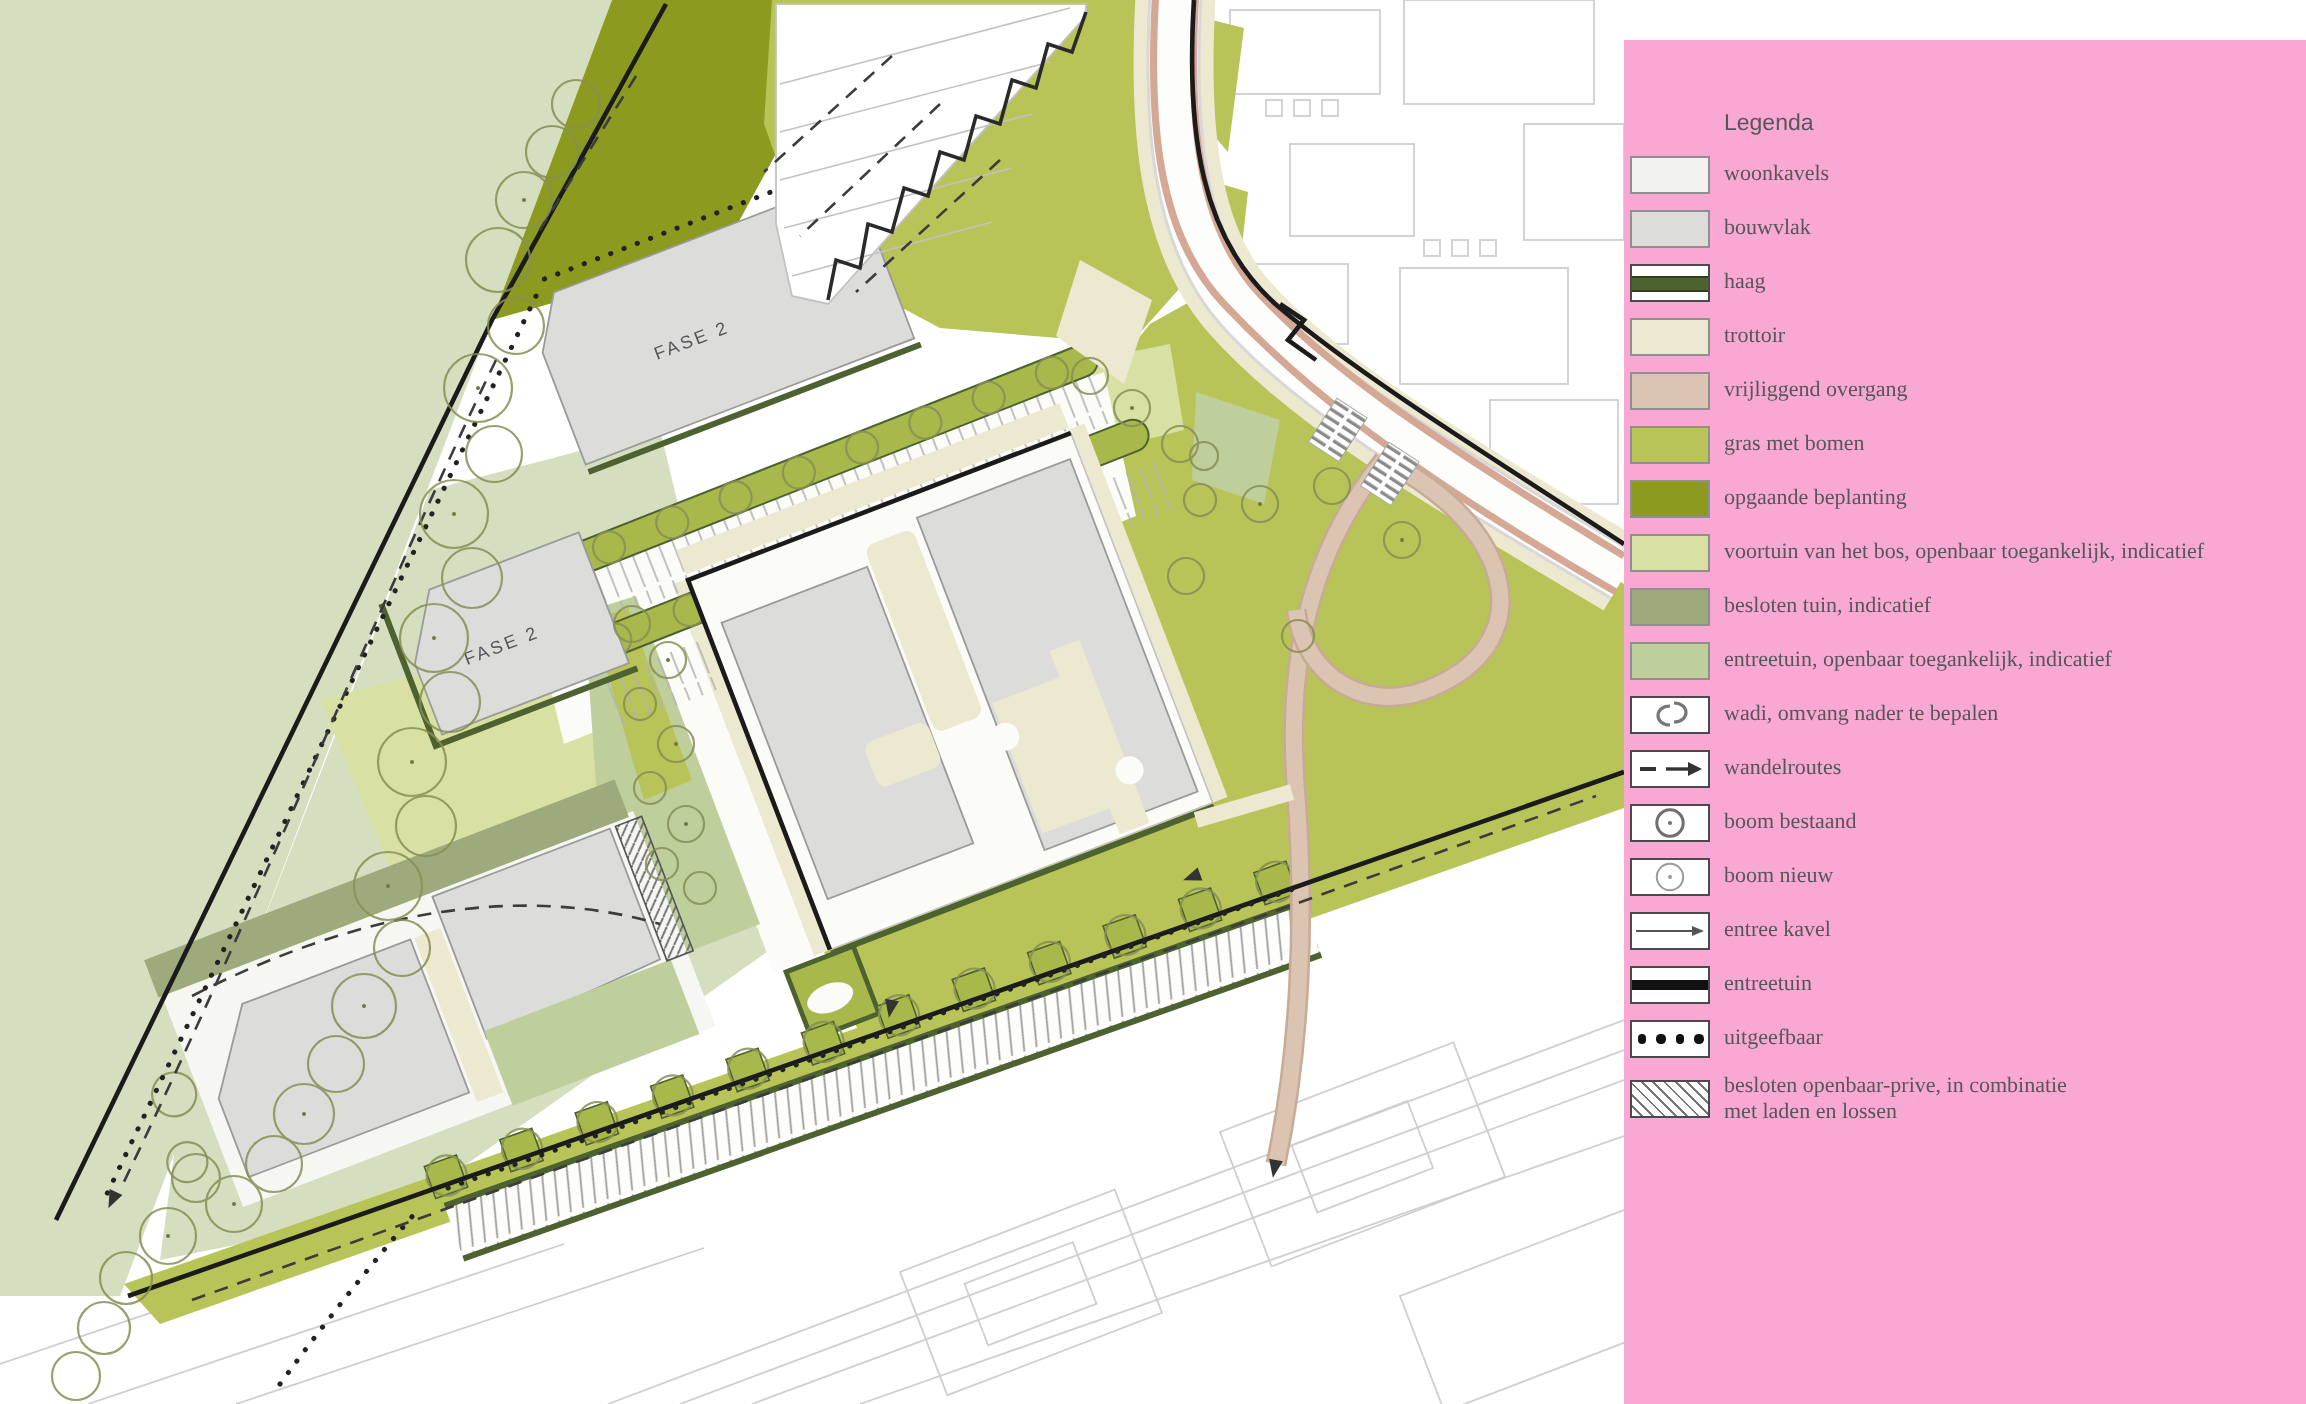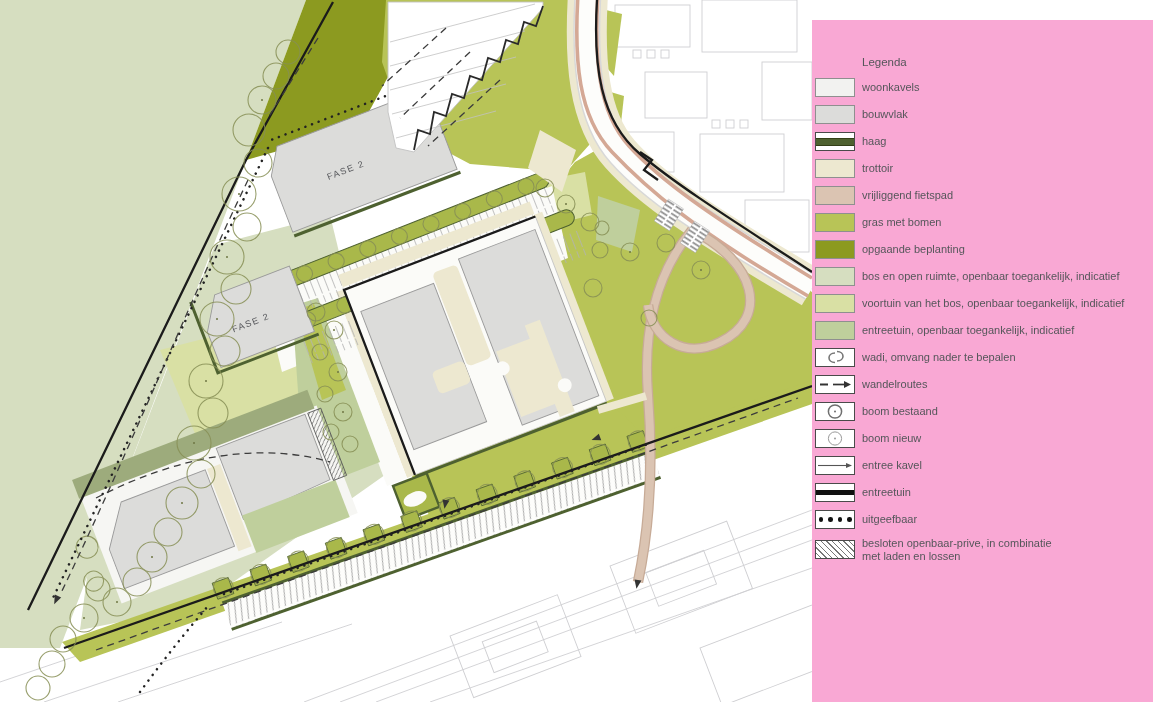--- a/index.html
+++ b/index.html
@@ -22,21 +22,21 @@
   .dash{stroke:#3c3c3c;stroke-width:1.3;stroke-dasharray:7 5;fill:none;}
   .tree{fill:none;stroke:#878f55;stroke-width:1.1;opacity:.85;}
   .tdot{fill:#6f7745;}
   .ctx{fill:none;stroke:#cfcfd2;stroke-width:.9;}
   .faselbl{font:9px "Liberation Sans",sans-serif;letter-spacing:1.5px;fill:#55565a;}
   .arrow{fill:#333;}
   
   #legend{position:absolute;left:812px;top:0;width:341px;height:702px;background:#f9a8d4;
           box-sizing:border-box;padding:36px 4px 0 3px;color:#55565a;font-size:11px;margin-top:20px;}
   #legend .ltitle{margin:0 0 10px 47px;font-size:11.5px;font-weight:normal;}
-  .lrow{display:flex;align-items:center;margin-bottom:8px;min-height:19px;}
+  .lrow{display:flex;align-items:center;margin-bottom:8px;min-height:19px;font-family:Liberation Serif, serif;}
   .sw{width:40px;height:19px;box-sizing:border-box;border:1px solid #8f8f8f;flex:none;
       display:flex;align-items:center;justify-content:center;background:#fff;}
   .sw.sym{border-color:#4a4a4a;}
   .sw .haagbar{width:100%;height:6px;background:#4e6130;border-top:1px solid #333f17;border-bottom:1px solid #333f17;}
   .sw .pgbar{width:100%;height:5px;background:#111;}
   .sw .dots{display:flex;gap:5px;}
   .sw .dots i{width:4.5px;height:4.5px;border-radius:50%;background:#111;display:block;}
   .sw.hatch{background:repeating-linear-gradient(45deg,#ffffff 0 3px,#777 3px 4px);}
   .ltext{margin-left:7px;line-height:12.5px;}
 </style>
@@ -395,37 +395,37 @@
           <span class="haagbar"></span>
         </span>
     <span class="ltext">haag</span>
   </div>
   <div class="lrow">
     <span class="sw" style="background-color: rgb(237, 232, 208);"></span>
     <span class="ltext">trottoir</span>
   </div>
   <div class="lrow">
     <span class="sw" style="background-color: rgb(219, 196, 178);"></span>
-    <span class="ltext">vrijliggend fietspad</span>
+    <span class="ltext">vrijliggend overgang</span>
   </div>
   <div class="lrow">
     <span class="sw" style="background-color: rgb(184, 196, 87);"></span>
     <span class="ltext">gras met bomen</span>
   </div>
   <div class="lrow">
     <span class="sw" style="background-color: rgb(140, 154, 32);"></span>
     <span class="ltext">opgaande beplanting</span>
   </div>
   <div class="lrow">
-    <span class="sw" style="background-color: rgb(214, 222, 192);"></span>
-    <span class="ltext">bos en open ruimte, openbaar toegankelijk, indicatief</span>
-  </div>
-  <div class="lrow">
     <span class="sw" style="background-color: rgb(217, 224, 164);"></span>
     <span class="ltext">voortuin van het bos, openbaar toegankelijk, indicatief</span>
+  </div>
+  <div class="lrow">
+    <span class="sw" style="background-color: rgb(157, 171, 124);"></span>
+    <span class="ltext">besloten tuin, indicatief</span>
   </div>
   <div class="lrow">
     <span class="sw" style="background-color: rgb(191, 207, 156);"></span>
     <span class="ltext">entreetuin, openbaar toegankelijk,  indicatief</span>
   </div>
   <div class="lrow">
     <span class="sw sym">
       <svg width="38" height="17" viewBox="0 0 38 17">
         <path d="M19,4 C11,4 11,13.5 19,13.5" fill="none" stroke="#777" stroke-width="1.6"></path>
         <path d="M21,2.5 C29,2.5 29,12 21,12" fill="none" stroke="#777" stroke-width="1.6"></path>

